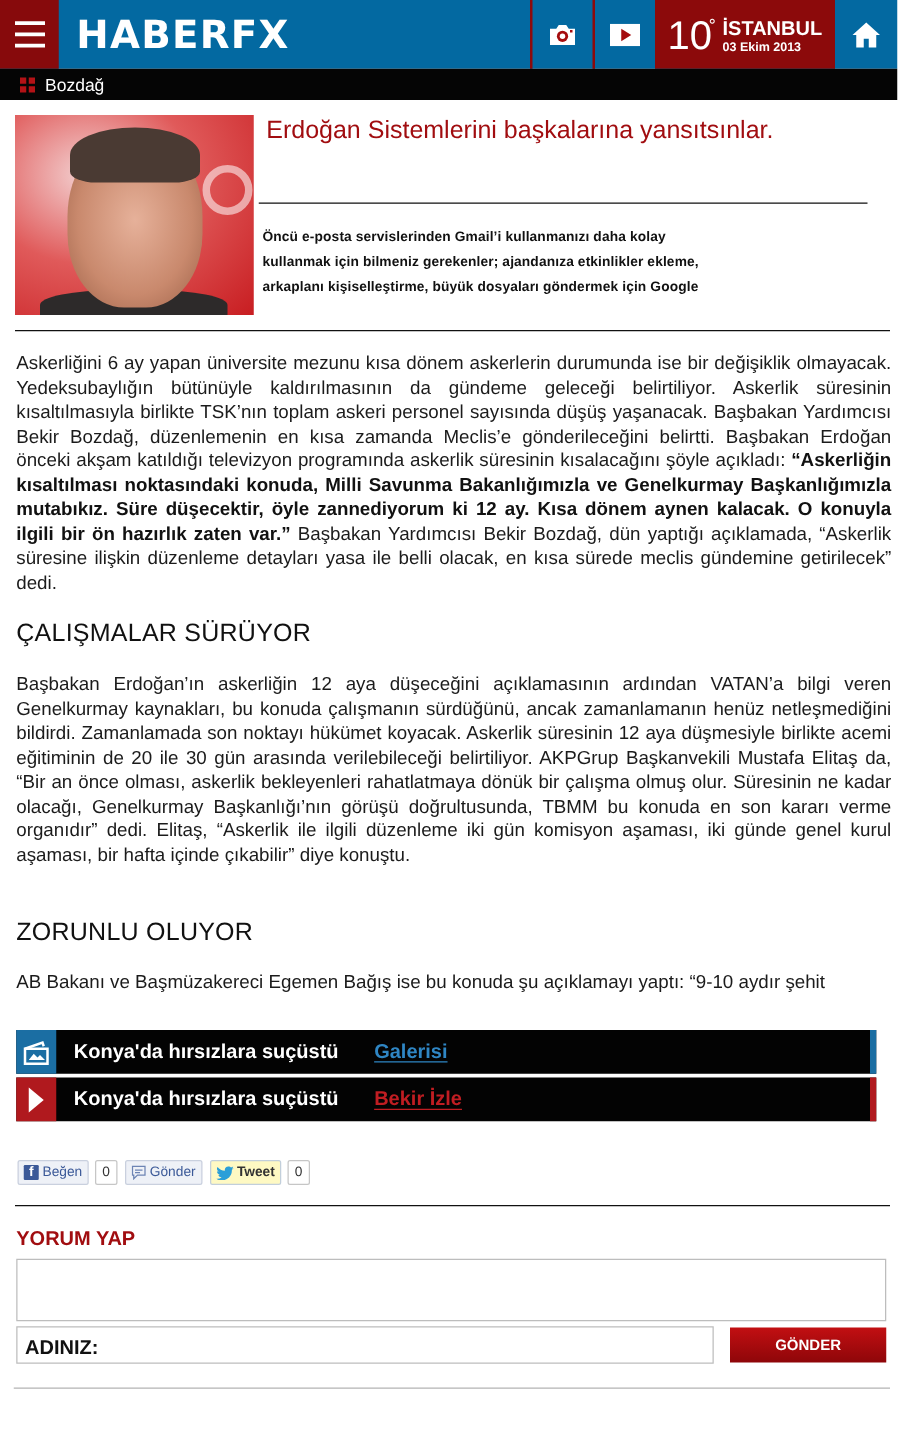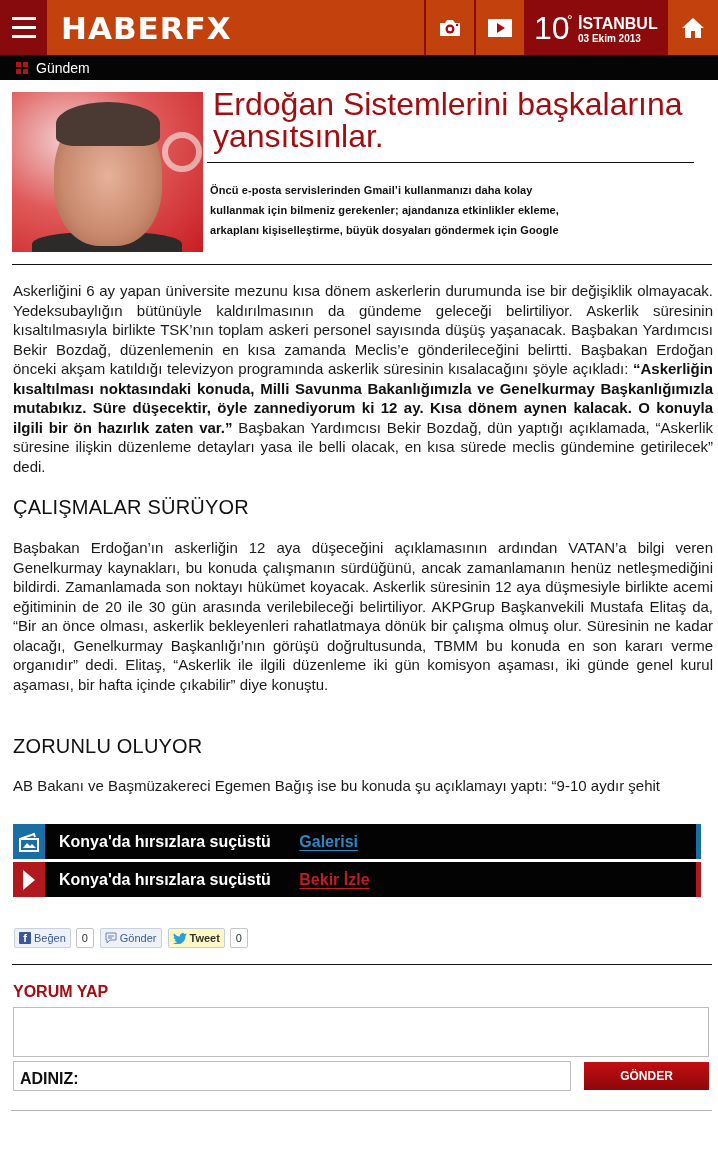--- a/index.html
+++ b/index.html
@@ -1,20 +1,20 @@
 <!DOCTYPE html>
 <html><head>
 <meta charset="utf-8">
 <style>
   * { box-sizing: border-box; margin: 0; padding: 0; }
   html, body { width: 718px; height: 1154px; background: #ffffff; overflow: hidden; }
   body { font-family: "Liberation Sans", sans-serif; color: #111; position: relative; }
 
   
-  .header { position: absolute; left: 0; top: 0; width: 718px; height: 55px; background: #c2410c; }
+  .header { position: absolute; left: 0; top: 0; width: 718px; height: 55px; background: #0369a1; }
   .menu-btn { position: absolute; left: 0; top: 0; width: 47px; height: 55px; background: #870a0c; display: flex; flex-direction: column; justify-content: center; align-items: center; gap: 6px; cursor: pointer; }
   .menu-btn span { display: block; width: 24px; height: 3px; background: #fff; }
   .logo { position: absolute; left: 61px; top: 13px; height: 30px; color: #fff; font-weight: 700; font-size: 31px; letter-spacing: 1px; line-height: 30px; font-family: "DejaVu Sans", sans-serif; }
   .hdr-btn { position: absolute; top: 0; height: 55px; display: flex; align-items: center; justify-content: center; cursor: pointer; border-left: 2px solid #8d0a0c; }
   .btn-camera { left: 424px; width: 50px; }
   .btn-video { left: 474px; width: 50px; }
   .weather { position: absolute; left: 524px; top: 0; width: 144px; height: 55px; background: #8c0a0b; color: #fff; }
   .weather .temp { position: absolute; left: 10px; top: 10px; font-size: 32px; line-height: 36px; font-weight: 400; }
   .weather .deg { position: absolute; left: 43px; top: 12px; font-size: 14px; }
   .weather .city { position: absolute; left: 54px; top: 15px; font-size: 16px; font-weight: 700; line-height: 18px; }
@@ -27,21 +27,21 @@
   .cat-icon i { display: block; width: 5px; height: 5px; background: #b31216; }
   .cat-label { position: absolute; left: 36px; top: 5px; font-size: 14px; line-height: 16px; }
 
   
   .hero-img { position: absolute; left: 12px; top: 92px; width: 191px; height: 160px; overflow: hidden; background: radial-gradient(ellipse at 30% 30%, #f3d1d1 0%, #e05a5a 45%, #c81d21 100%); }
   .hero-img .face { position: absolute; left: 42px; top: 14px; width: 108px; height: 140px; border-radius: 48% 48% 42% 42%; background: radial-gradient(ellipse at 50% 50%, #e6b19a 0%, #c9896d 60%, #9c6148 100%); }
   .hero-img .hair { position: absolute; left: 44px; top: 10px; width: 104px; height: 44px; border-radius: 50% 50% 20% 20%; background: #4a3a33; }
   .hero-img .suit { position: absolute; left: 20px; top: 140px; width: 150px; height: 30px; background: #2d2a2a; border-radius: 40% 40% 0 0; }
   .hero-img .flag-star { position: absolute; left: 150px; top: 40px; width: 40px; height: 40px; border-radius: 50%; border: 6px solid rgba(255,255,255,0.55); }
 
-  .title { position: absolute; left: 213px; top: 88px; width: 495px; color: #a10d10; font-size: 32px; line-height: 32px; font-weight: 400; }
+  .title { position: absolute; left: 213px; top: 88px; width: 495px; color: #a10d10; font-size: 20px; line-height: 32px; font-weight: 400; }
   .title-rule { position: absolute; left: 207px; top: 162px; width: 487px; height: 1px; background: #111; }
   .summary { position: absolute; left: 210px; top: 180px; width: 505px; font-size: 11px; line-height: 20px; font-weight: 700; color: #111; letter-spacing: 0.1px; white-space: nowrap; }
   .main-rule { position: absolute; left: 12px; top: 264px; width: 700px; height: 1px; background: #111; }
 
   
   .body-text { position: absolute; left: 13px; width: 700px; font-size: 15px; line-height: 19.5px; color: #1b1b1b; text-align: justify; }
   .p1 { top: 281px; }
   .p1 b { font-weight: 700; color: #111; }
   .h2 { position: absolute; left: 13px; font-size: 20px; line-height: 24px; font-weight: 400; color: #111; letter-spacing: 0.2px; text-align: right; }
   .h2-a { top: 495px; }
@@ -119,21 +119,21 @@
   </div>
 </div>
 
 <div class="catbar">
   <div class="cat-icon">
       <i></i>
       <i></i>
       <i></i>
       <i></i>
     </div>
-  <span class="cat-label">Gündem</span>
+  <span class="cat-label">Bozdağ</span>
 </div>
 
 <div class="hero-img">
   <div class="flag-star"></div>
   <div class="suit"></div>
   <div class="face"></div>
   <div class="hair"></div>
 </div>
 
 <h1 class="title">Erdoğan Sistemlerini başkalarına yansıtsınlar.</h1>

